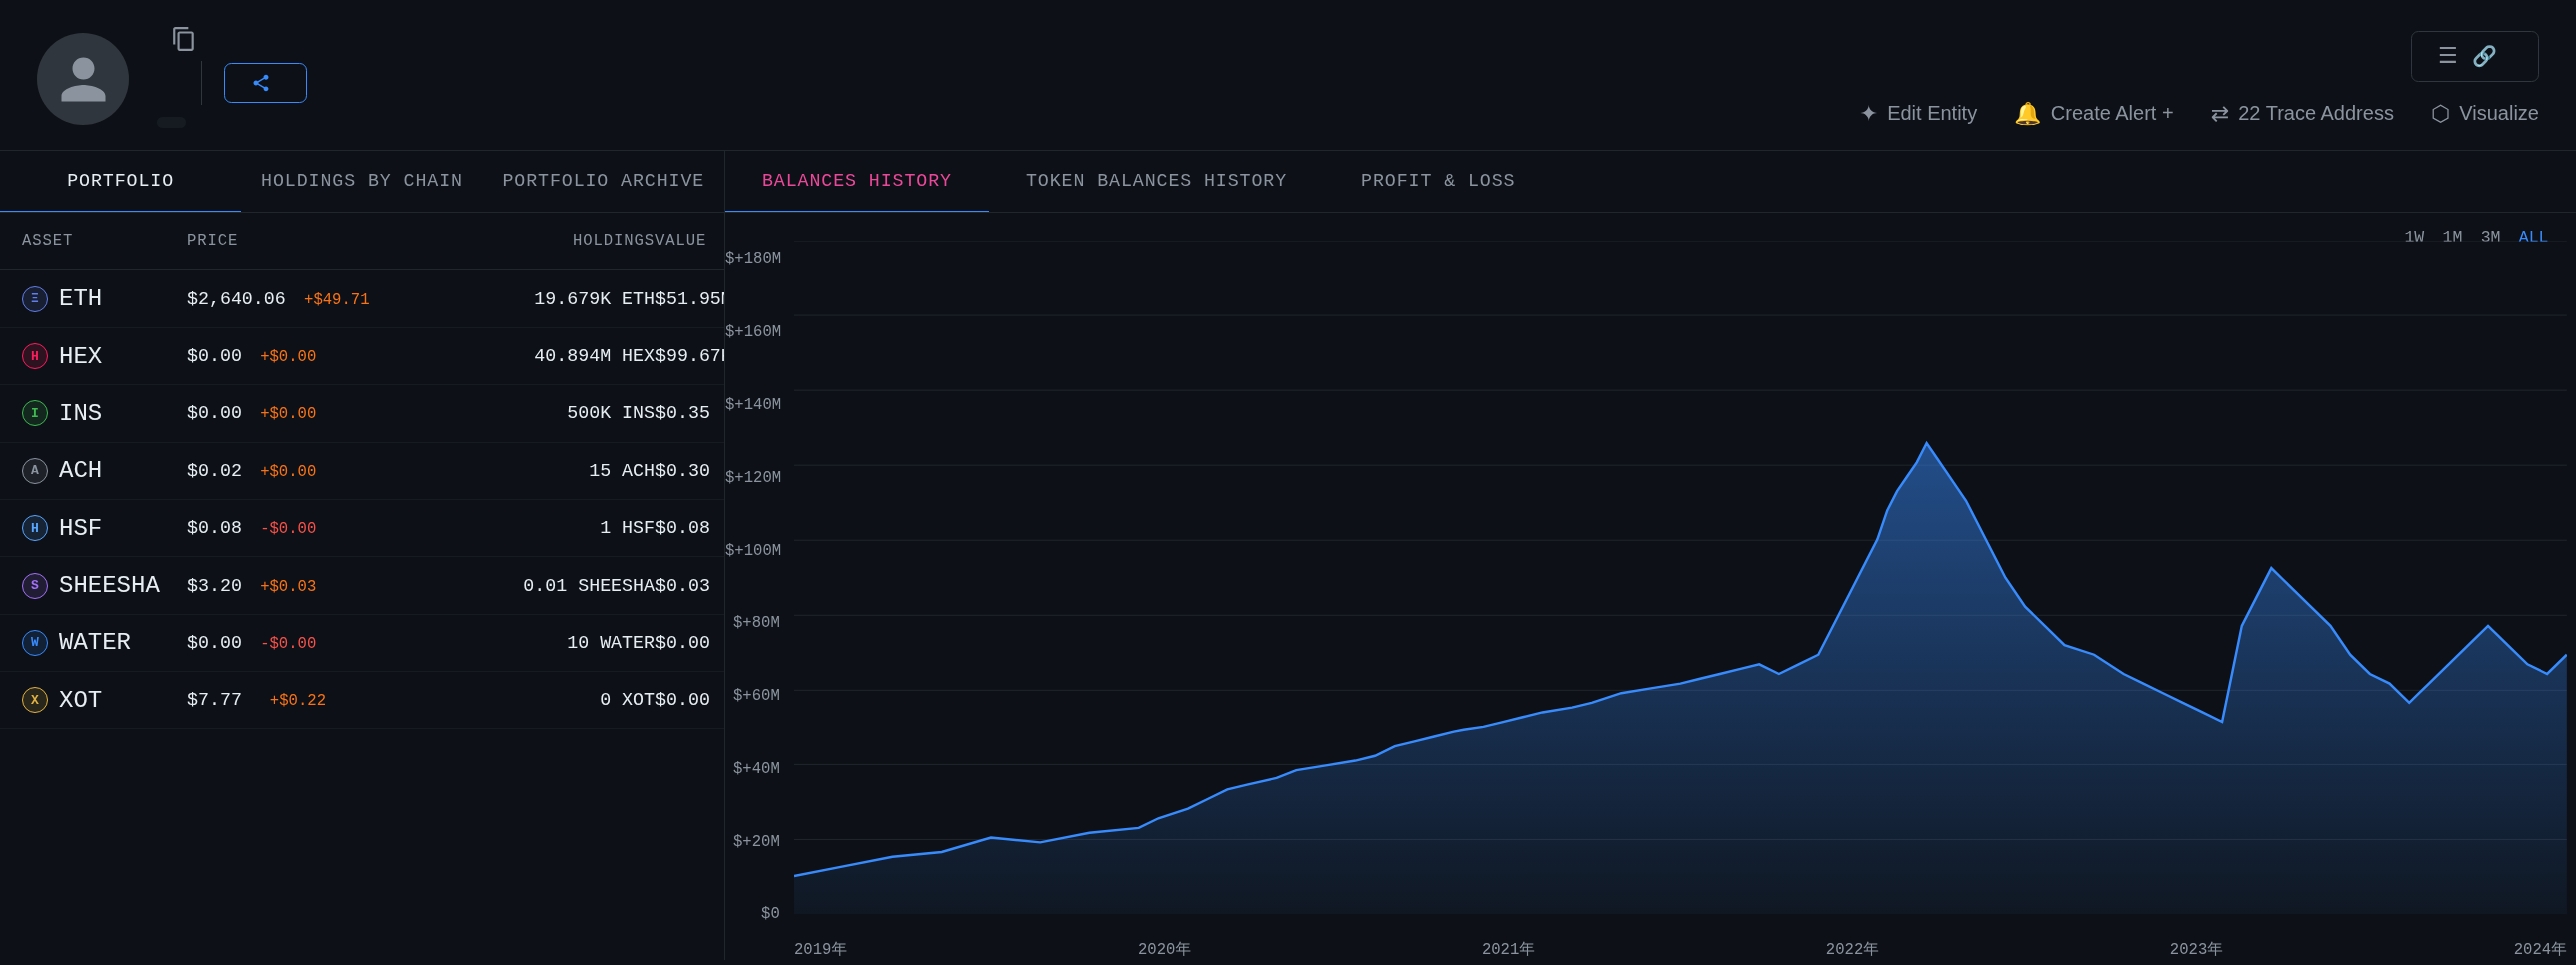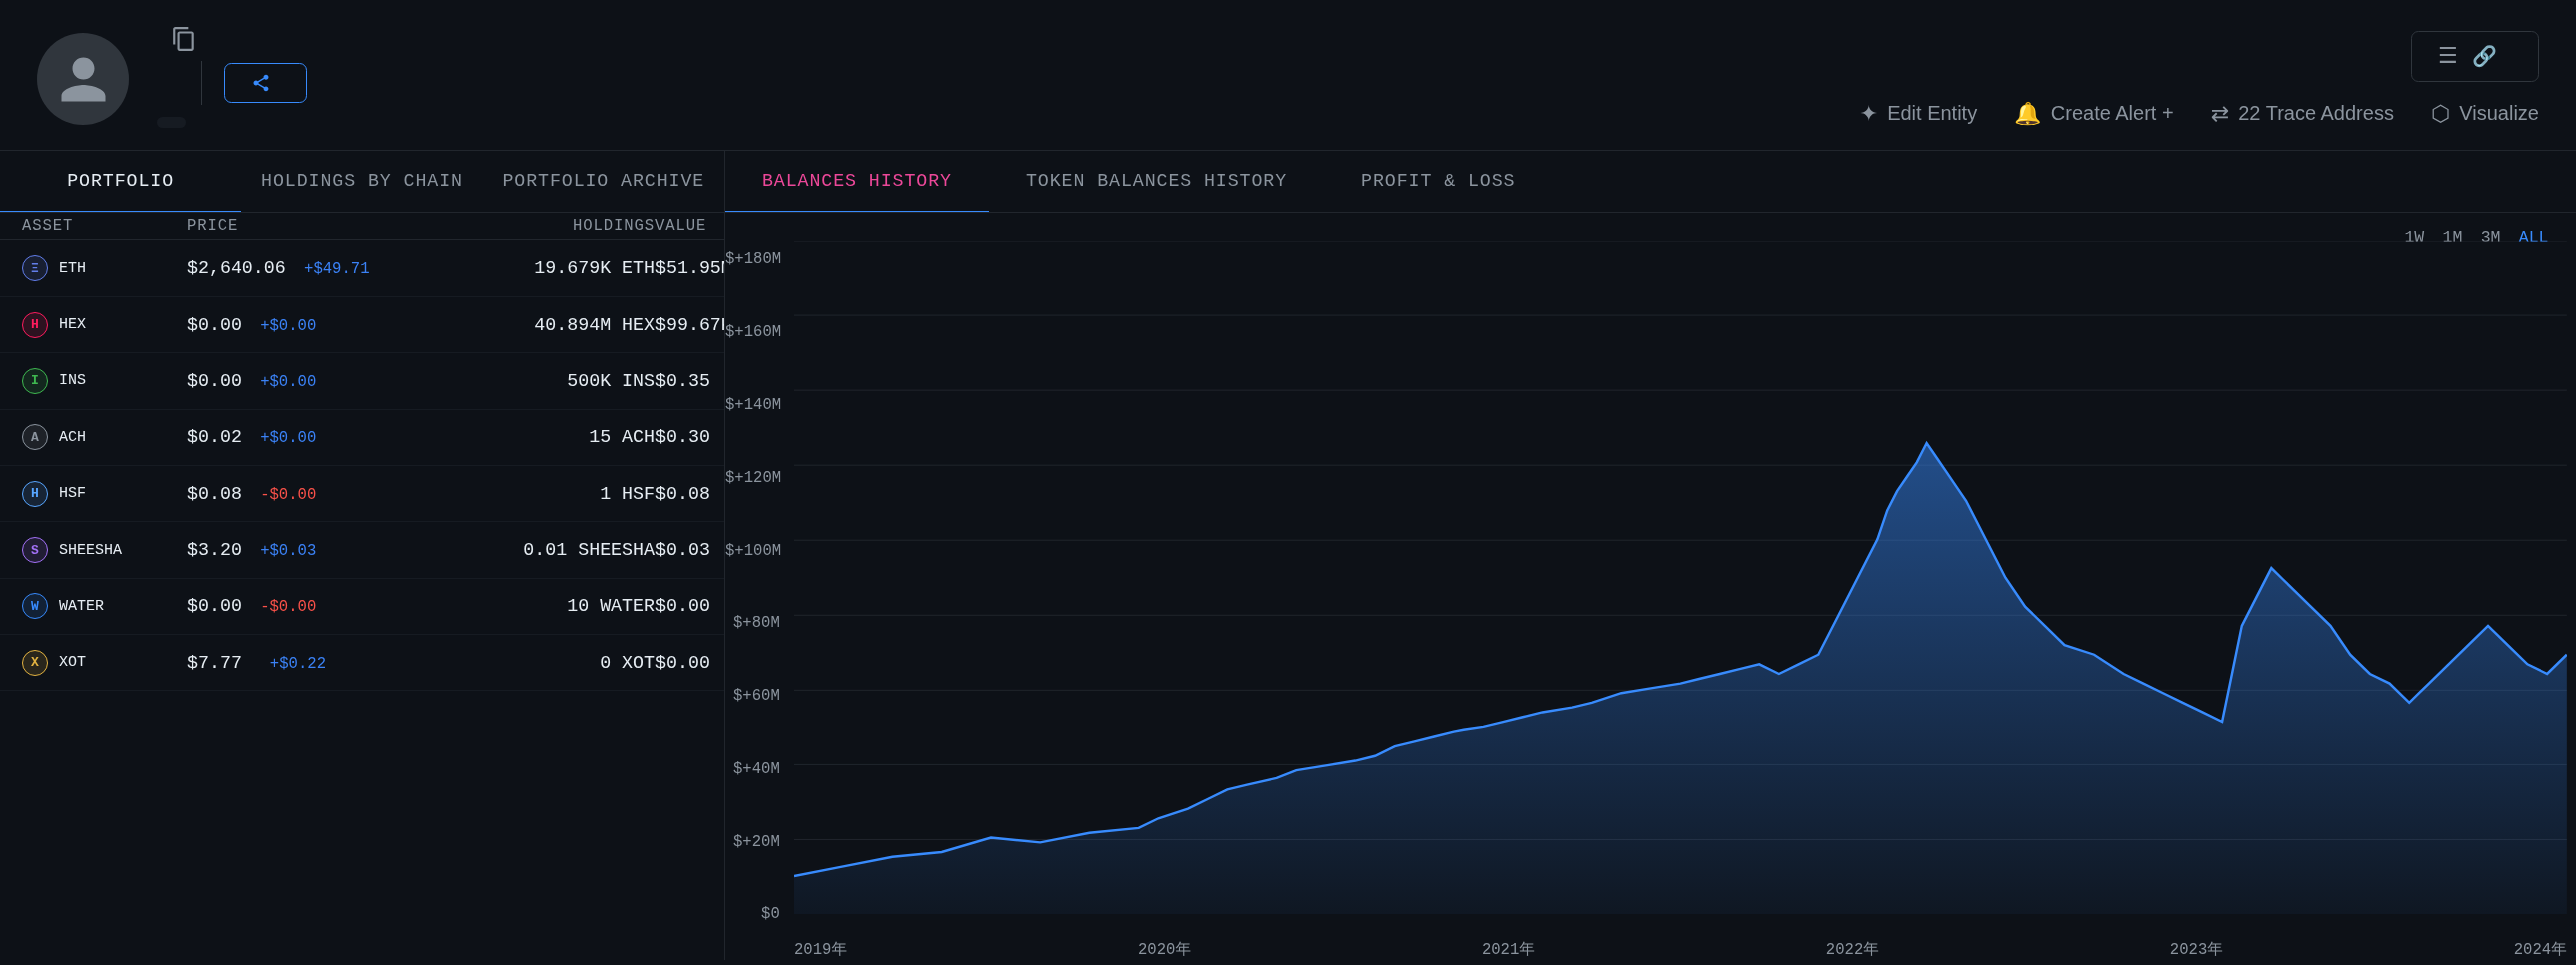--- a/index.html
+++ b/index.html
@@ -163,21 +163,21 @@
     }
     .tab.active {
       color: #e6edf3;
       border-bottom: 1.8px solid #388bfd;
     }
 
     
     .table-header {
       display: grid;
       grid-template-columns: 165px 229px 239px 1fr;
-      padding: 4px 22px;
+      padding: 19px 22px;
       font-size: 15.6px;
       color: #8b949e;
       border-bottom: 0.9px solid #21262d;
       letter-spacing: 0.9px;
     }
     .table-body {
       overflow-y: auto;
       flex: 1;
     }
     .table-row {
@@ -196,30 +196,30 @@
     .asset-icon {
       width: 26px;
       height: 26px;
       border-radius: 50%;
       display: flex;
       align-items: center;
       justify-content: center;
       font-size: 14.7px;
       flex-shrink: 0;
     }
-    .asset-name { color: #e6edf3; font-size: 15px; }
+    .asset-name { color: #e6edf3; font-size: 24px; }
     .price-cell { color: #e6edf3; }
     .holdings-cell { color: #e6edf3; text-align: right; }
     .value-cell {
       display: flex;
       align-items: center;
       gap: 14.7px;
       justify-content: flex-end;
     }
-    .pos { color: #3b82f6; }
+    .pos { color: #f97316; }
     .neg { color: #f85149; }
 
     
     .right-panel {
       flex: 1;
       display: flex;
       flex-direction: column;
     }
     .chart-tabs {
       display: flex;

